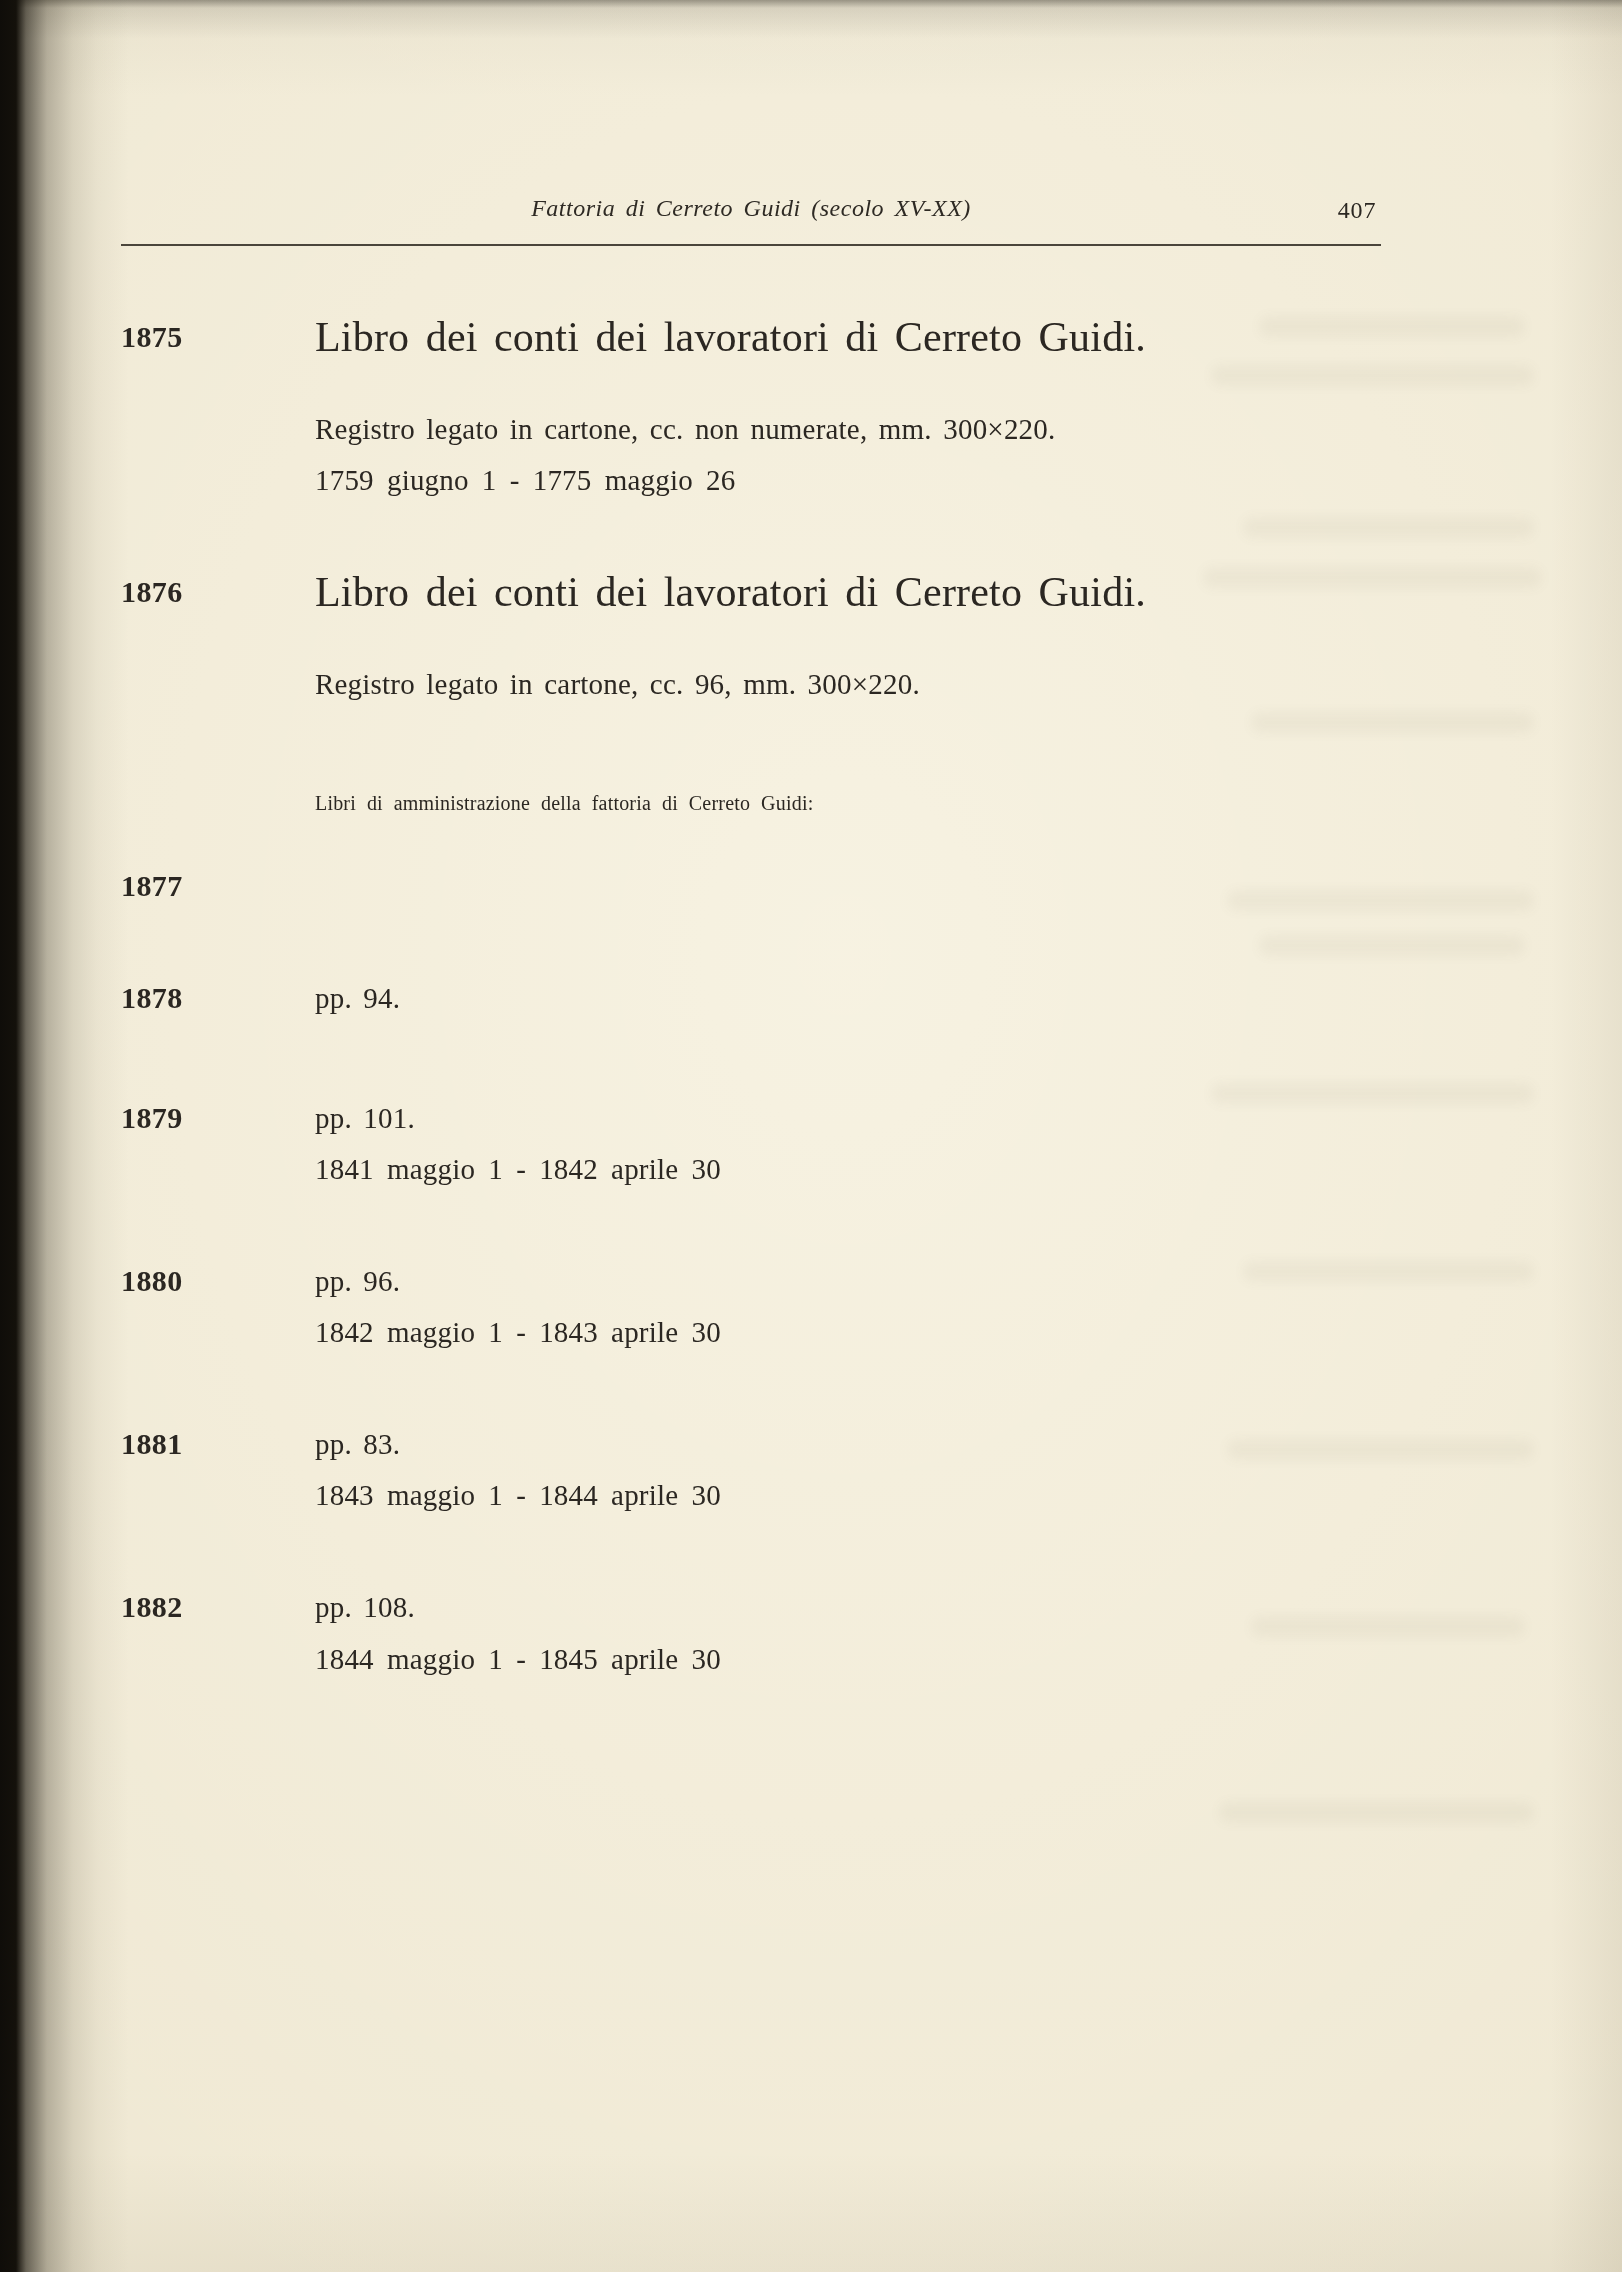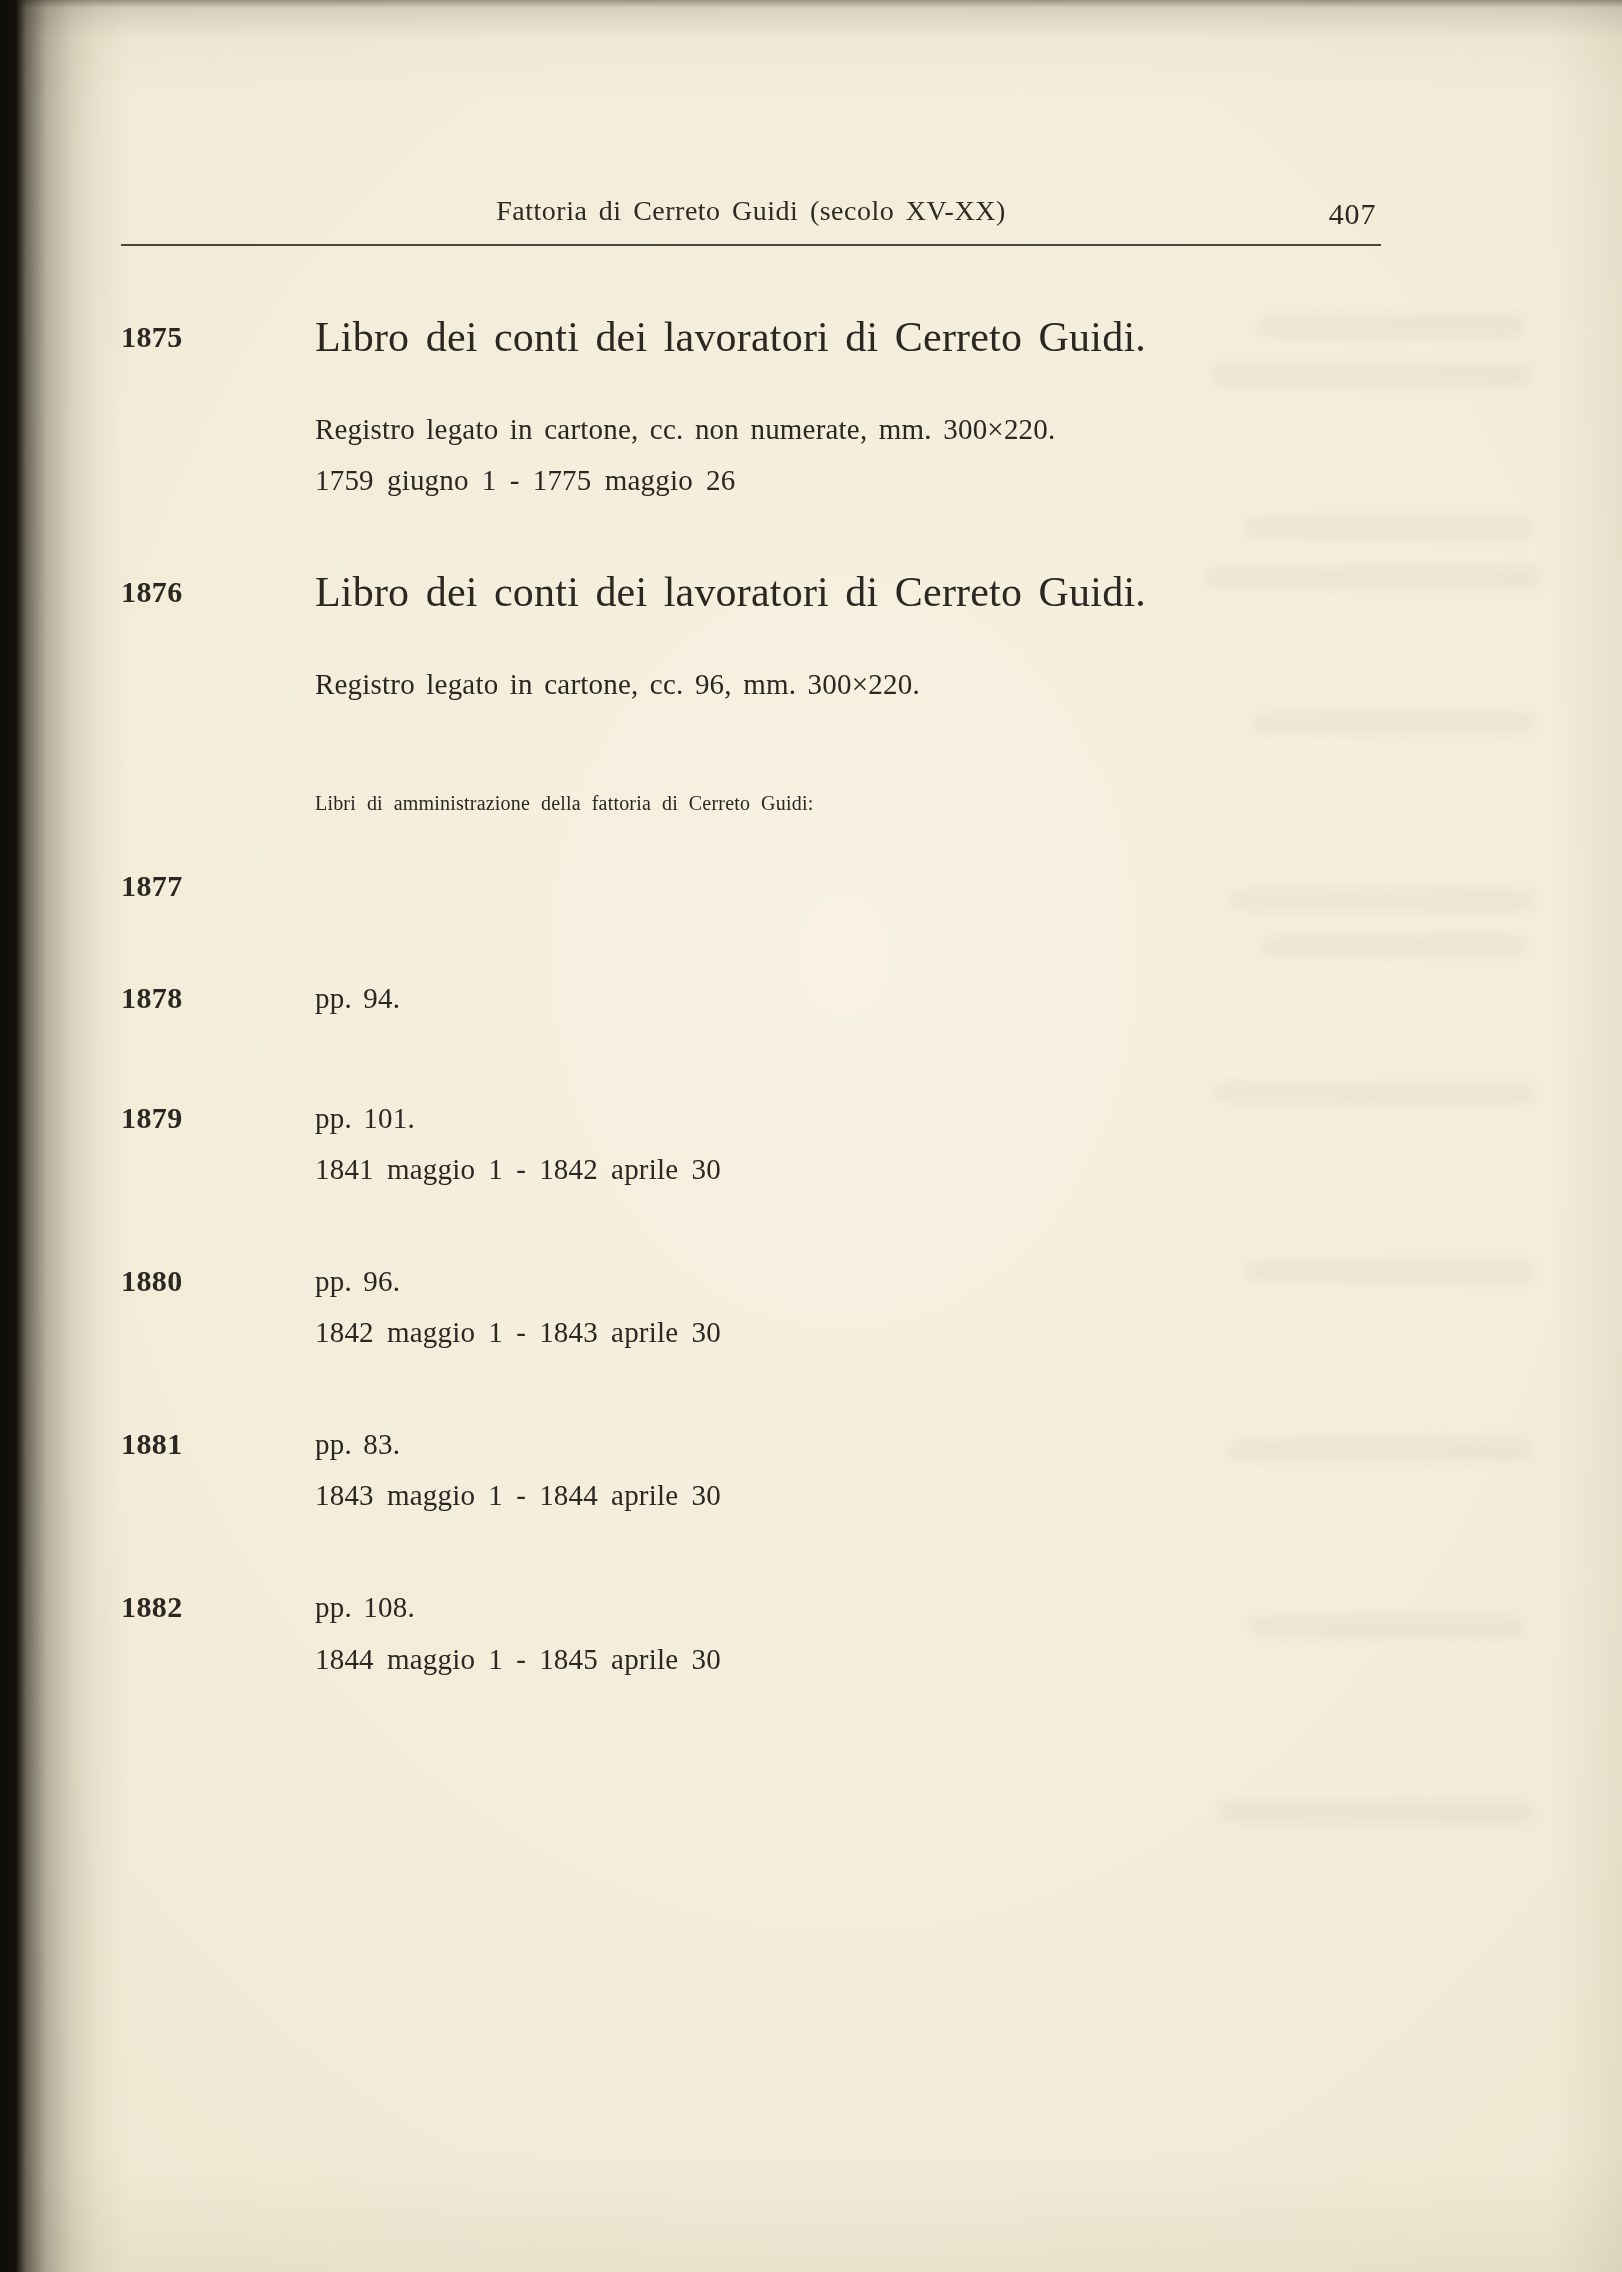--- a/index.html
+++ b/index.html
@@ -74,30 +74,31 @@
   .sheet-content { position: relative; z-index: 2; }
 
   .page-header {
     position: relative;
     margin: 195px 242px 0 121px;
     height: 39px;
   }
   .running-title {
     display: block;
     text-align: center;
-    font-size: 28px;
+    font-style: italic;
+    font-size: 24px;
     letter-spacing: 0.5px;
     word-spacing: 4px;
     color: #2e2a24;
   }
   .page-number {
     position: absolute;
     right: 4.8px;
     top: 1.6px;
-    font-size: 30px;
+    font-size: 24px;
     letter-spacing: 0.8px;
     color: #2b2722;
   }
   .header-rule {
     margin: 9.7px 242px 0 121px;
     border: none;
     border-top: 2px solid #4a453b;
     height: 0;
   }
 

